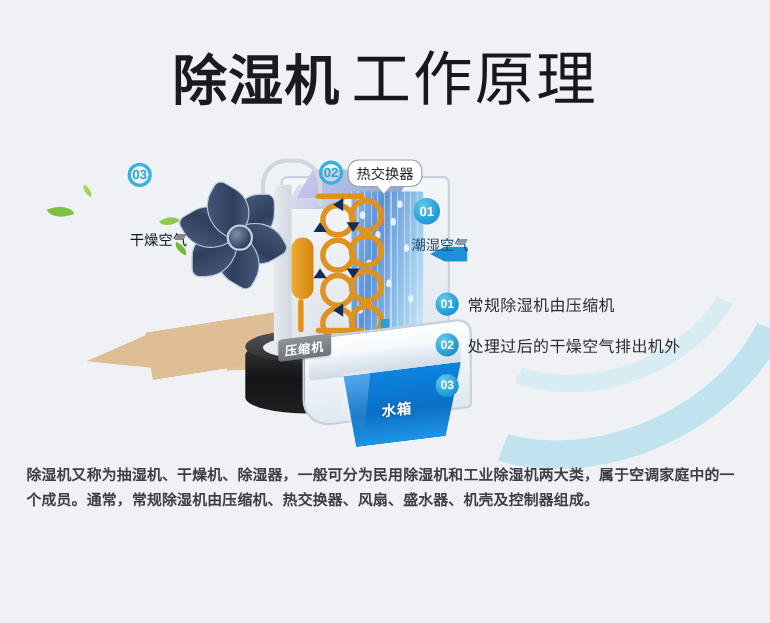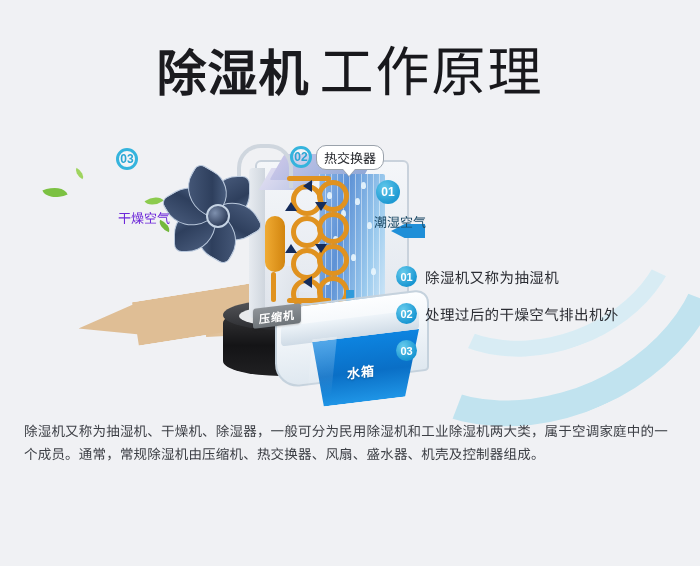--- a/index.html
+++ b/index.html
@@ -362,21 +362,21 @@
     border-top: 7px solid #ffffff;
     filter: drop-shadow(0 1px 0 #9aa2ab);
   }
 
   .dg-text {
     position: absolute;
     font-size: 13px;
     color: #1c3b57;
     white-space: nowrap;
   }
-  .dg-dry { left: 118px; top: 90px; color:#6d28d9; }
+  .dg-dry { left: 118px; top: 90px; color:#0f172a; }
   .dg-wet { left: 374px; top: 94px; color:#1c4a66; }
 
   
   .legend {
     position: absolute;
     left: 396px;
     top: 258px;
     width: 290px;
   }
   .legend-row {
@@ -408,20 +408,21 @@
     left: 24px;
     top: 420px;
     width: 656px;
   }
   .para {
     font-size: 13.5px;
     color: #3c3f45;
     line-height: 23px;
     margin: 0 0 14px 0;
     letter-spacing: .2px;
+    font-weight: bold;
   }
   .para:last-child { margin-bottom: 0; }
 </style>
 </head>
 <body>
 
 <div class="page">
 
   <div class="title-wrap">
     <span class="title-a">除湿机</span><span class="title-b">工作原理</span>
@@ -515,21 +516,21 @@
 
     <div class="callout">热交换器</div>
 
     <div class="dg-text dg-dry">干燥空气</div>
     <div class="dg-text dg-wet">潮湿空气</div>
   </div>
 
   <div class="legend">
     <div class="legend-row">
       <span class="legend-badge">01</span>
-      <span class="legend-text">除湿机又称为抽湿机</span>
+      <span class="legend-text">常规除湿机由压缩机</span>
     </div>
     <div class="legend-row">
       <span class="legend-badge">02</span>
       <span class="legend-text">处理过后的干燥空气排出机外</span>
     </div>
     <div class="legend-row">
       <span class="legend-badge">03</span>
     </div>
   </div>
 

